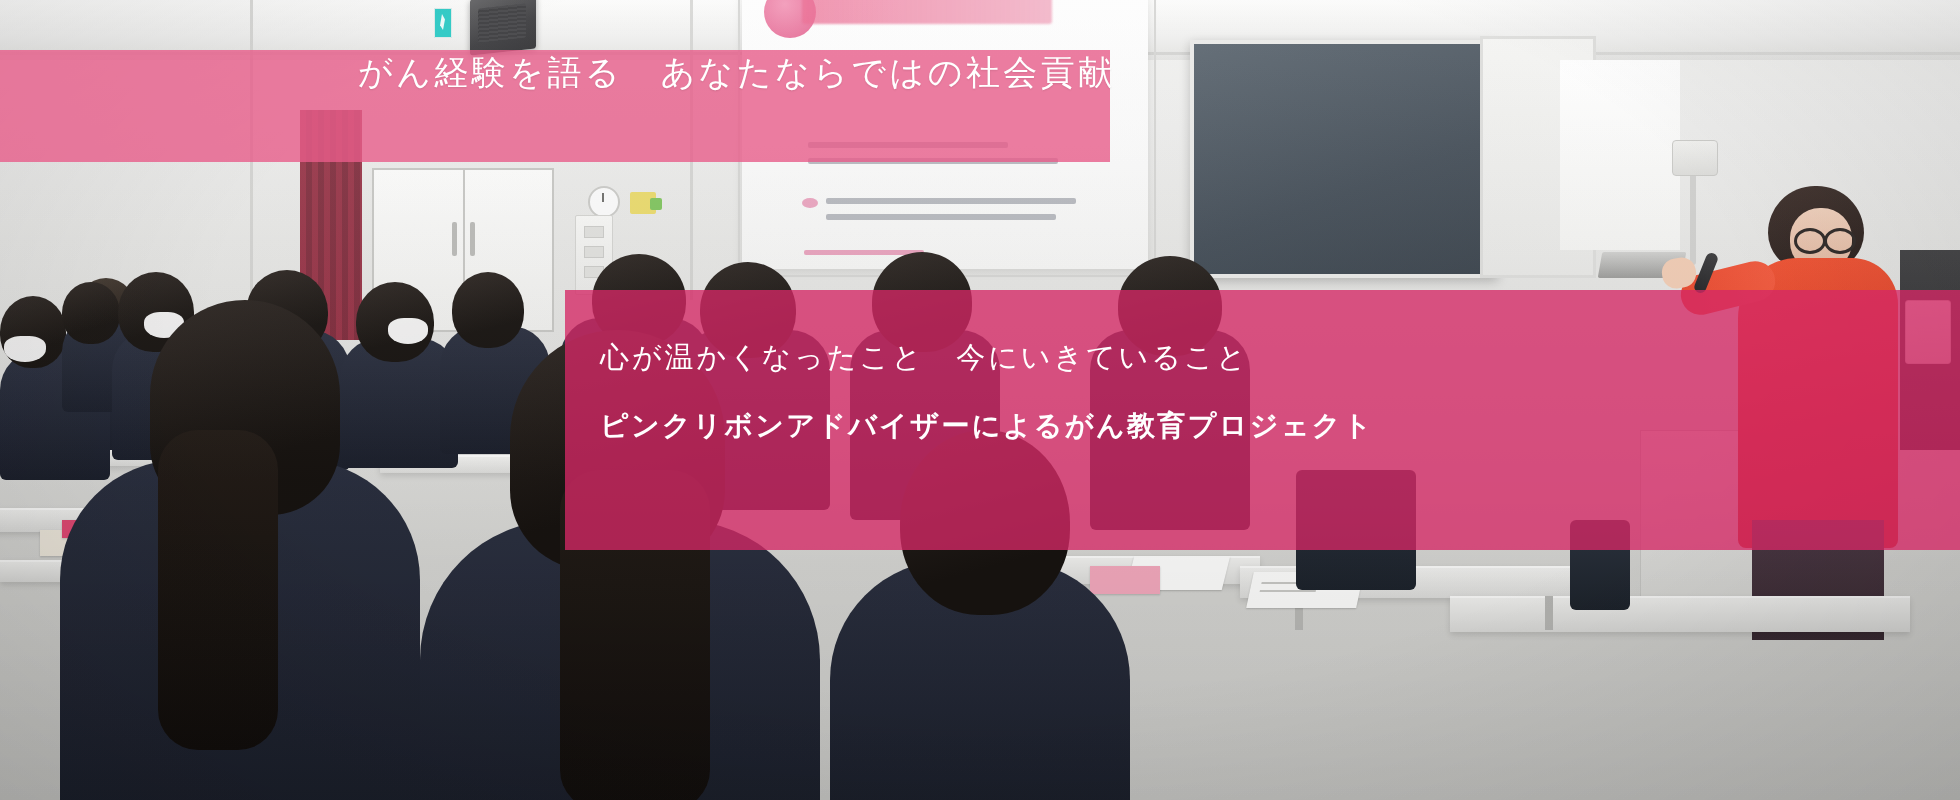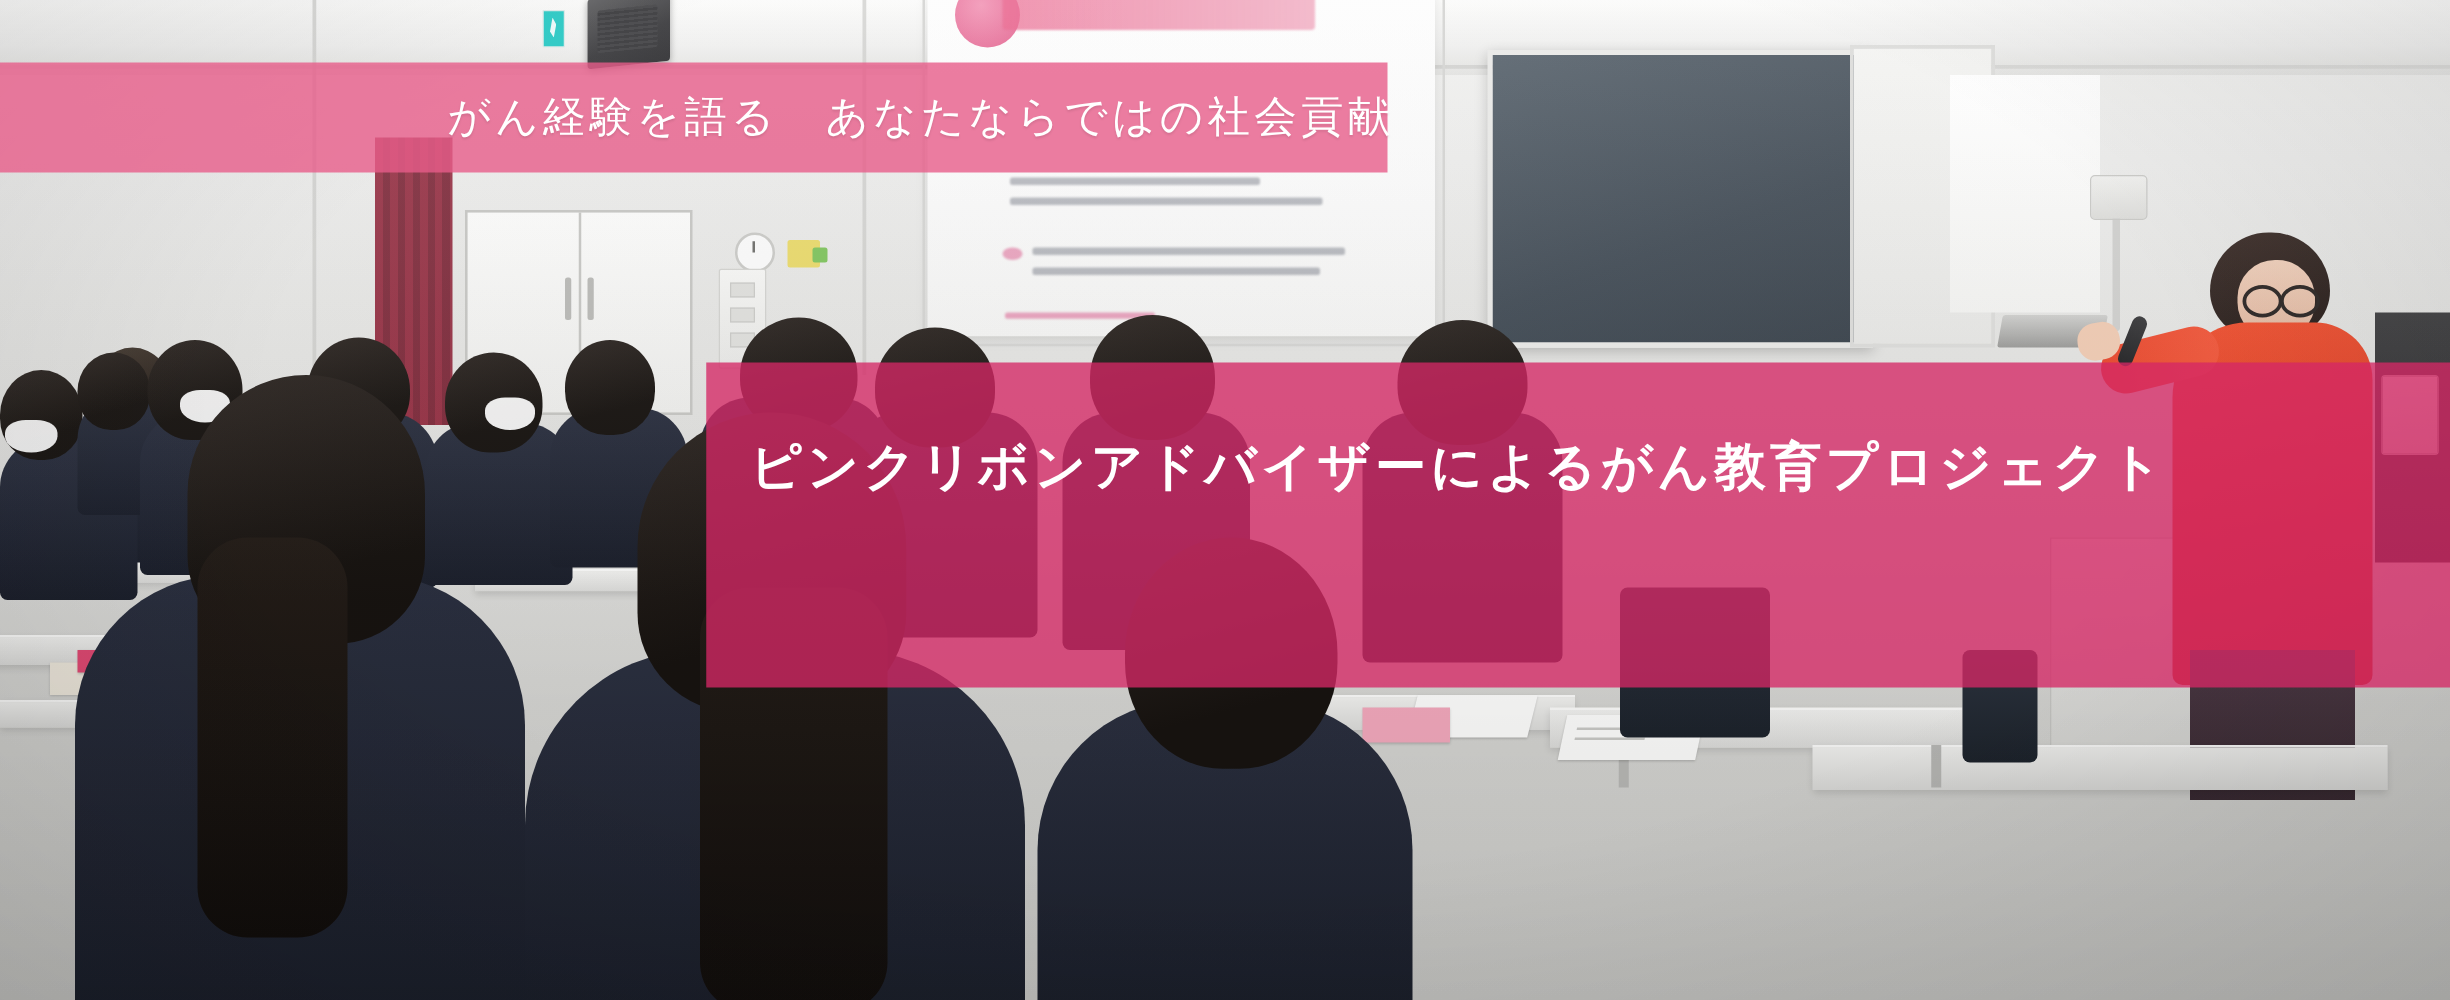--- a/index.html
+++ b/index.html
@@ -139,43 +139,43 @@
   .ponytail{position:absolute;border-radius:40px;background:linear-gradient(180deg,#241d18,#120e0c);}
 
   
   .grade{position:absolute;inset:0;pointer-events:none;
     background:linear-gradient(180deg,rgba(255,255,255,.10),rgba(0,0,0,.04) 60%,rgba(0,0,0,.10));}
   .vignette{position:absolute;inset:0;pointer-events:none;
     background:radial-gradient(ellipse at 50% 40%,rgba(0,0,0,0) 55%,rgba(0,0,0,.12) 100%);}
 
   
   .banner{
-    position:absolute;left:0;top:50px;width:1110px;height:88px;
+    position:absolute;left:0;top:50px;width:1110px;height:112px;
     background:rgba(231,92,138,0.80);
-    display:flex;align-items:center;
+    display:flex;
   }
   .banner-title{
     color:#fff;font-size:34px;letter-spacing:.10em;font-weight:400;
     margin-left:358px;white-space:pre;text-shadow:0 1px 2px rgba(0,0,0,.10);
     font-family:"DejaVu Sans","Liberation Sans",sans-serif;
   }
 
   .caption{
     position:absolute;left:565px;top:290px;width:1395px;height:260px;
     background:rgba(213,40,101,0.78);
     padding:44px 0 0 35px;box-sizing:border-box;
   }
   .cap-line{
     color:#fff;font-size:29px;letter-spacing:.10em;line-height:1.62;
     white-space:pre;font-weight:400;
     font-family:"DejaVu Sans","Liberation Sans",sans-serif;
   }
   .cap-bold{
-    color:#fff;font-size:41px;letter-spacing:.085em;font-weight:700;
-    margin-top:12px;white-space:pre;
+    color:#fff;font-size:28px;letter-spacing:.085em;font-weight:700;
+    margin-top:26px;white-space:pre;
     font-family:"DejaVu Sans","Liberation Sans",sans-serif;
   }
 </style>
 </head>
 <body>
 
 <div id="stage">
 
   <div class="photo">
     <div class="wall"></div>
@@ -325,16 +325,17 @@
 
     <div class="grade"></div>
     <div class="vignette"></div>
   </div>
 
   <div class="banner">
     <div class="banner-title">がん経験を語る　あなたならではの社会貢献</div>
   </div>
 
   <div class="caption">
+    <div class="cap-line">心が温かくなったこと　今にいきていること</div>
     <div class="cap-bold">ピンクリボンアドバイザーによるがん教育プロジェクト</div>
   </div>
 
 </div>
 
 </body></html>

